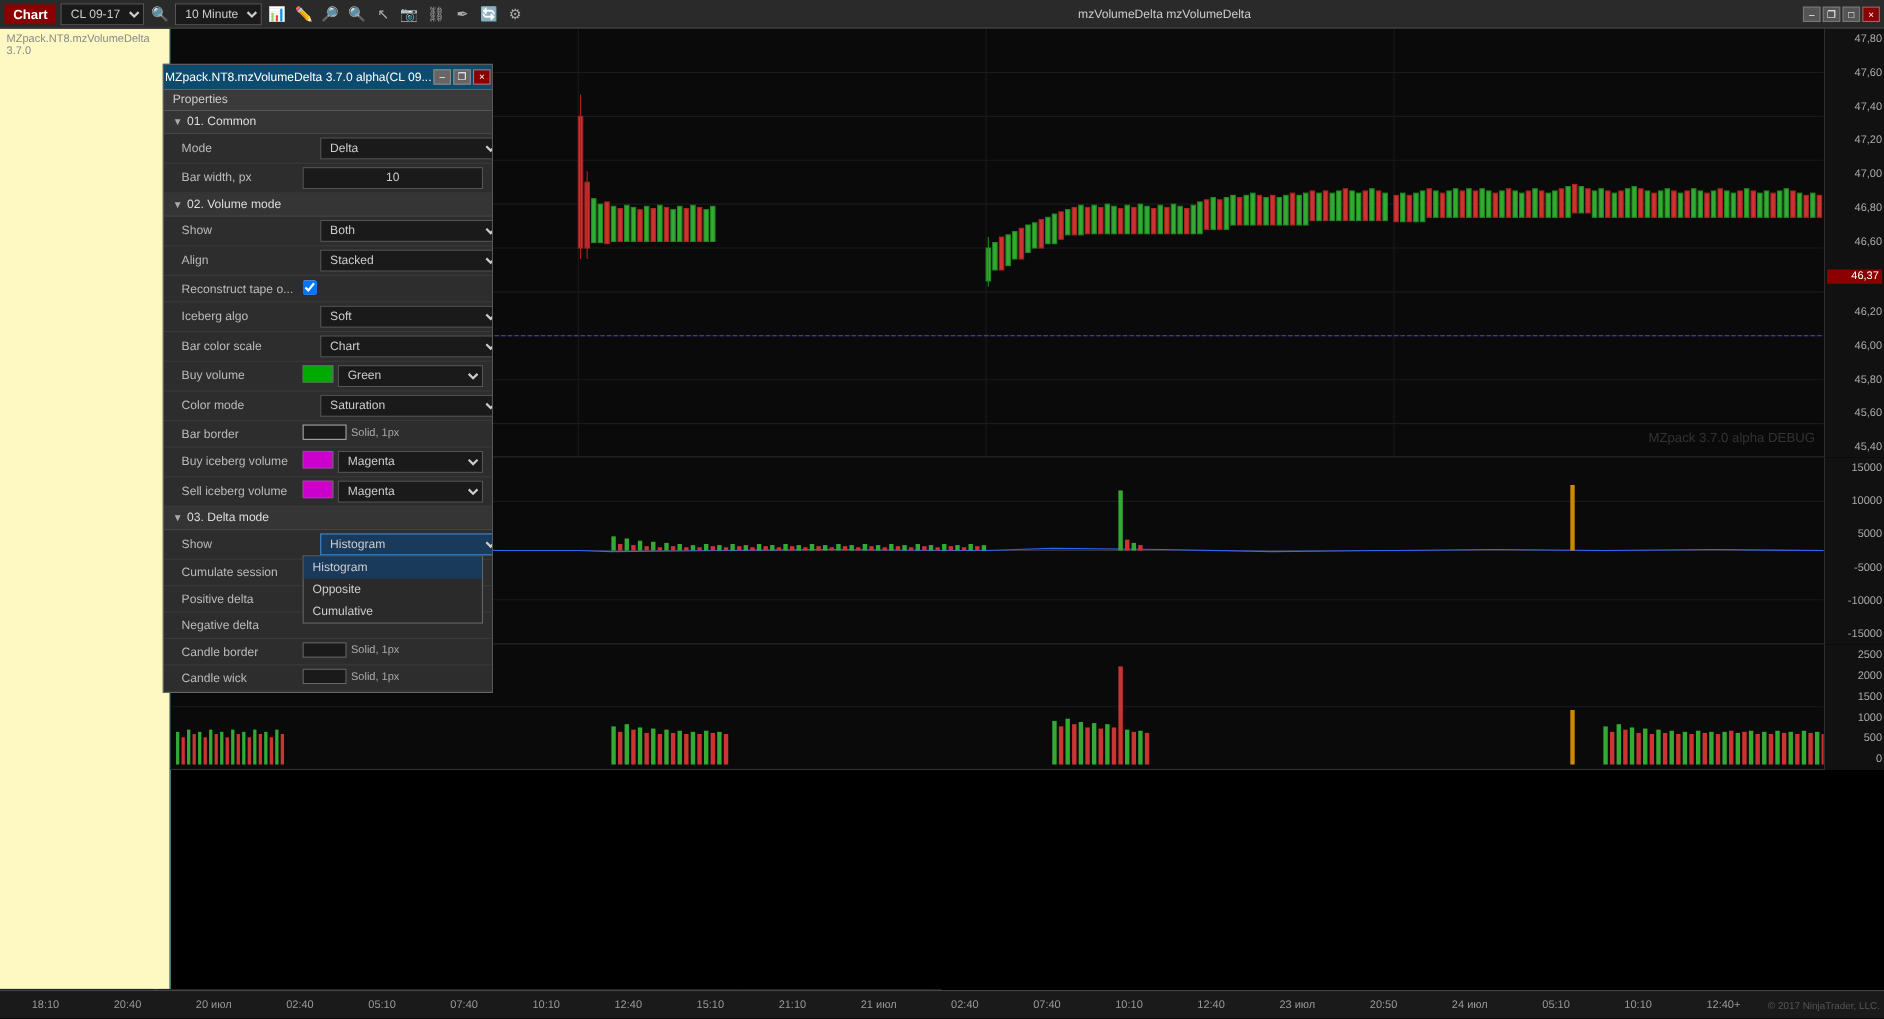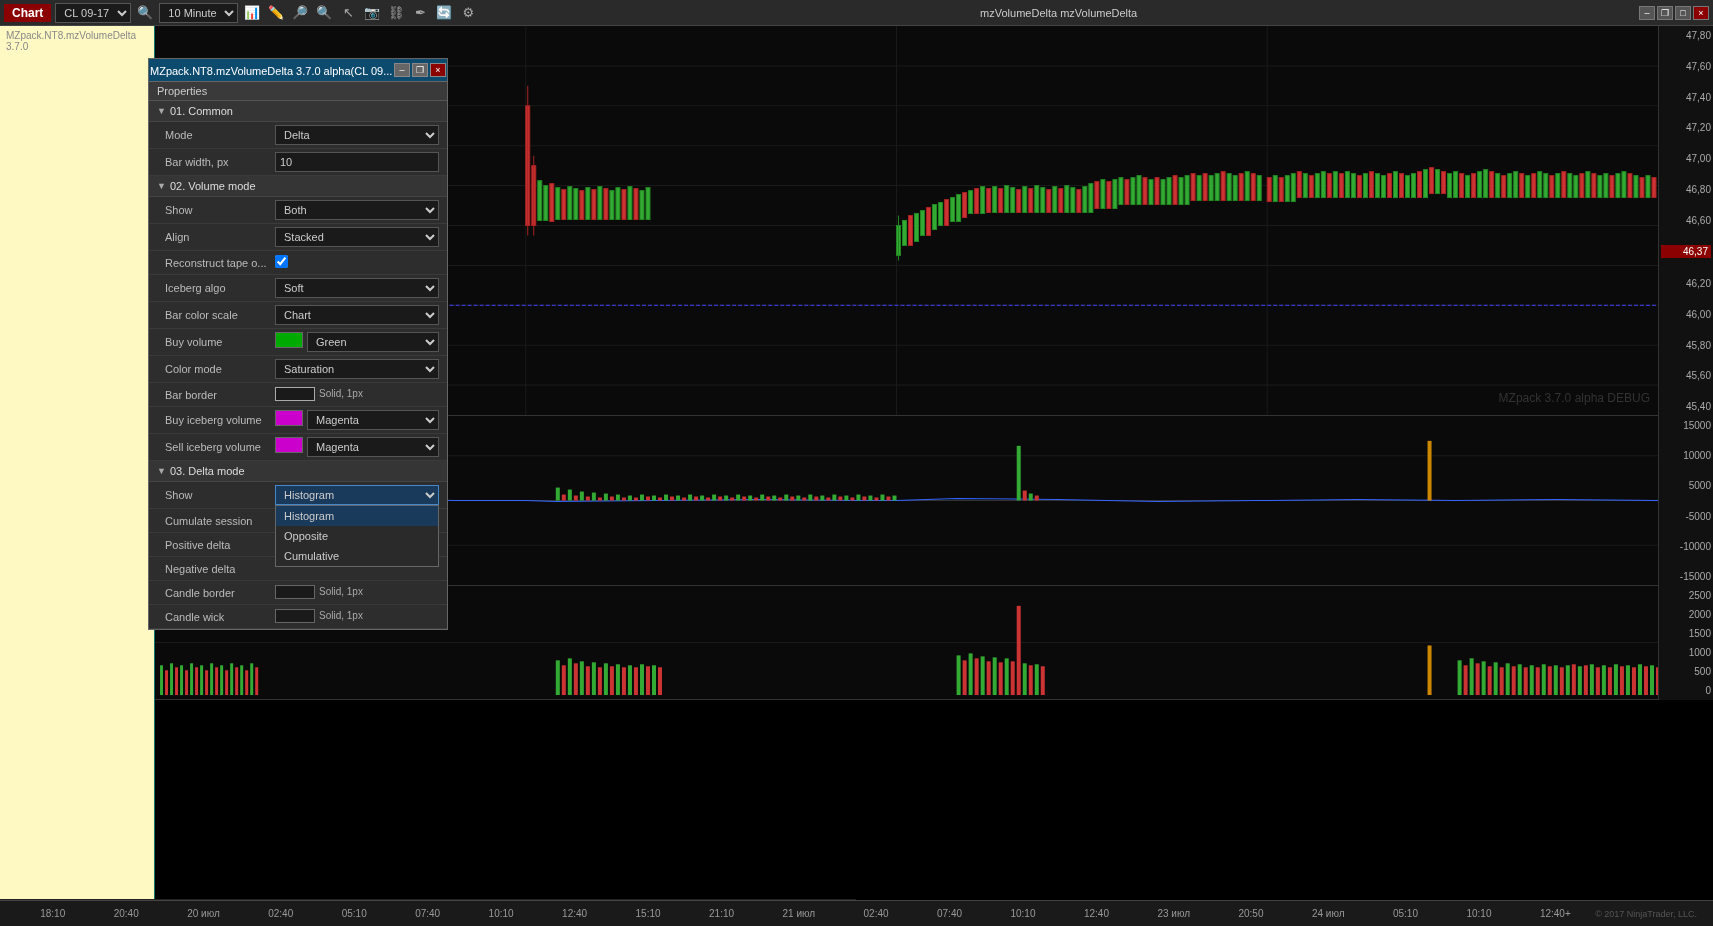--- a/index.html
+++ b/index.html
@@ -135,21 +135,21 @@
       padding: 1px 3px;
     }
 
     
     #time-axis {
       height: 26px;
       background: #1a1a1a;
       border-top: 1px solid #444;
       display: flex;
       align-items: center;
-      padding: 0 16px;
+      padding: 0 4px;
       overflow: hidden;
     }
     .time-labels {
       flex: 1;
       display: flex;
       justify-content: space-around;
       color: #999;
       font-size: 10px;
     }
     .watermark {
@@ -253,29 +253,31 @@
     }
     .prop-select {
       width: 100%;
       background: #1a1a1a;
       border: 1px solid #555;
       color: #ccc;
       height: 20px;
       font-size: 11px;
       padding: 0 4px;
       cursor: pointer;
+      margin-left: 16px;
     }
     .prop-input {
       width: 100%;
       background: #1a1a1a;
       border: 1px solid #555;
       color: #ccc;
       height: 20px;
       font-size: 11px;
       padding: 0 4px;
+      text-align: center;
     }
     .prop-checkbox {
       cursor: pointer;
     }
     .color-swatch {
       display: inline-flex;
       gap: 4px;
       width: 100%;
     }
     .swatch-box {

